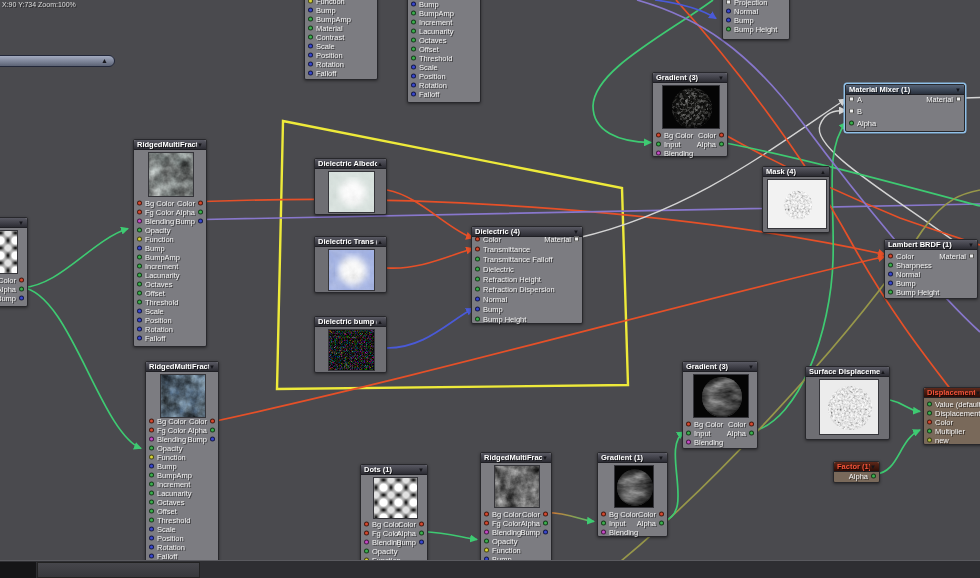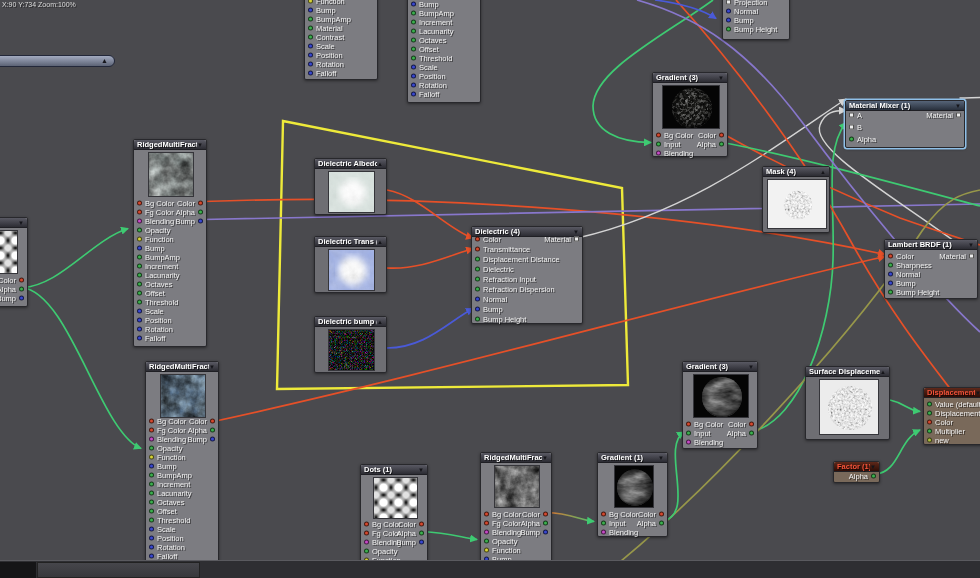--- a/index.html
+++ b/index.html
@@ -4,21 +4,21 @@
 <style>
   html,body{margin:0;padding:0;background:#222;}
   #canvas{position:relative;width:980px;height:578px;overflow:hidden;
     background:#4a4a4e;font-family:"Liberation Sans",sans-serif;}
   #wires{position:absolute;left:0;top:0;z-index:2;}
   .node{position:absolute;z-index:3;background:#7c7c81;border:1px solid #28282c;
     border-radius:2px;box-shadow:0 1px 3px rgba(0,0,0,.45), inset 0 1px 0 rgba(255,255,255,.18);
     box-sizing:border-box;}
   .node.prevonly{background:#6e6e73;}
   .node.dest{background:#79695a;}
-  .node.selected{box-shadow:0 0 0 1.5px #8fc0e8,0 1px 3px rgba(0,0,0,.5);margin-top:16px;}
+  .node.selected{box-shadow:0 0 0 1.5px #8fc0e8,0 1px 3px rgba(0,0,0,.5);}
   .titlebar{position:absolute;left:0;top:0;right:0;height:10px;
     background:linear-gradient(180deg,#595963,#2c2c33);
     border-bottom:1px solid #1f1f24;display:flex;align-items:center;
     padding:0 3px;box-sizing:border-box;border-radius:2px 2px 0 0;}
   .dest>.titlebar{background:linear-gradient(180deg,#5e281a,#2e0e07);}
   .selected>.titlebar{background:linear-gradient(180deg,#566478,#29303c);}
   .tlabel{flex:1;font-size:7.5px;font-weight:bold;color:#fff;white-space:nowrap;
     overflow:hidden;text-shadow:1px 1px 0 rgba(0,0,0,.6);line-height:10px;}
   .dest .tlabel{color:#f4533a;}
   .chev{font-size:6px;color:#15151a;line-height:10px;flex:none;}
@@ -538,29 +538,29 @@
             <span class="plabel in">Color</span>
             <span class="port out sq" style="background: rgb(236, 236, 236);"></span>
             <span class="plabel out">Material</span>
           </div>
           <div class="row" style="height: 10px;">
             <span class="port in" style="background: rgb(214, 73, 46);"></span>
             <span class="plabel in">Transmittance</span>
           </div>
           <div class="row" style="height: 10px;">
             <span class="port in" style="background: rgb(60, 177, 78);"></span>
-            <span class="plabel in">Displacement Distance</span>
+            <span class="plabel in">Transmittance Falloff</span>
           </div>
           <div class="row" style="height: 10px;">
             <span class="port in" style="background: rgb(60, 177, 78);"></span>
             <span class="plabel in">Dielectric</span>
           </div>
           <div class="row" style="height: 10px;">
             <span class="port in" style="background: rgb(60, 177, 78);"></span>
-            <span class="plabel in">Refraction Input</span>
+            <span class="plabel in">Refraction Height</span>
           </div>
           <div class="row" style="height: 10px;">
             <span class="port in" style="background: rgb(60, 177, 78);"></span>
             <span class="plabel in">Refraction Dispersion</span>
           </div>
           <div class="row" style="height: 10px;">
             <span class="port in" style="background: rgb(58, 73, 210);"></span>
             <span class="plabel in">Normal</span>
           </div>
           <div class="row" style="height: 10px;">

